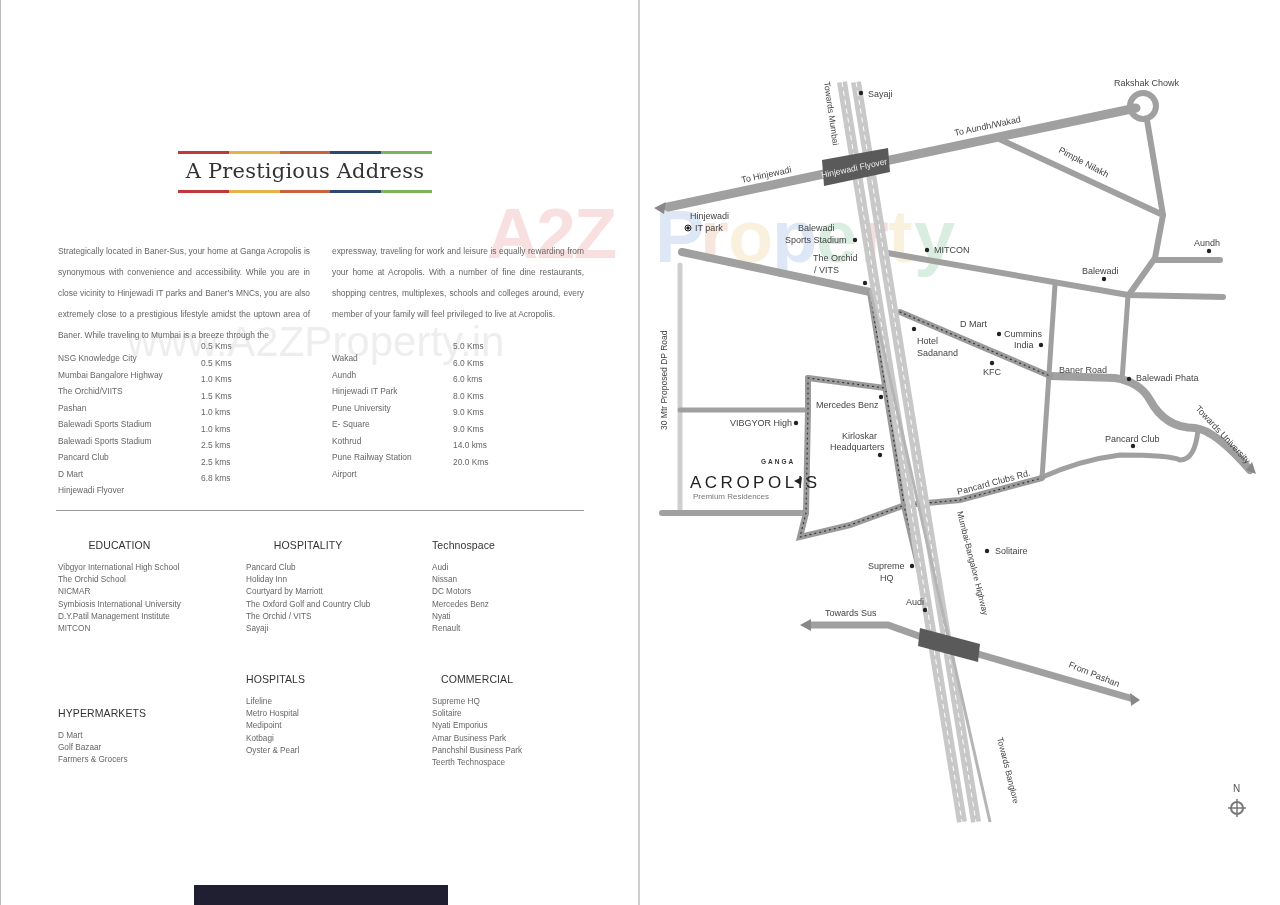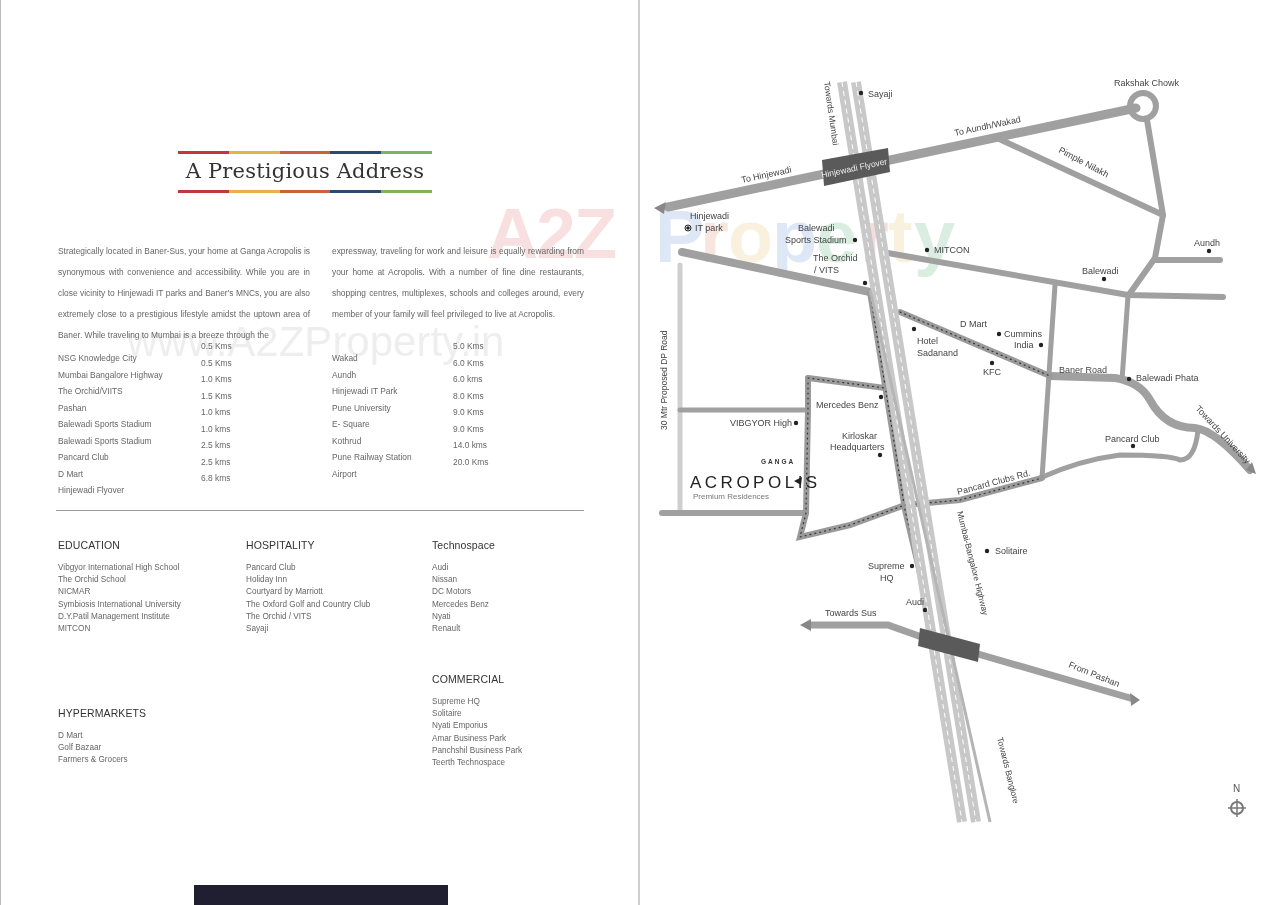--- a/index.html
+++ b/index.html
@@ -25,21 +25,21 @@
     .dist-table .row { display: flex; height: 16.5px; align-items: center; }
     .dist-table .name { display: inline-block; margin-top: 24px; }
     .dist1 { left: 57px; }
     .dist1 .name { width: 143px; }
     .dist2 { left: 331px; }
     .dist2 .name { width: 121px; }
 
     .divider { position: absolute; left: 55px; top: 510px; width: 528px; height: 1px; background: #999; }
 
     .cat { position: absolute; }
-    .cat h3 { font-weight: normal; font-size: 10.5px; color: #333; margin-bottom: 11px; letter-spacing: 0.1px; }
+    .cat h3 { font-weight: normal; font-size: 10.5px; color: #333; margin-bottom: 11px; letter-spacing: 0.1px; text-align: center; }
     .cat li { list-style: none; font-size: 8.2px; line-height: 12.2px; color: #666; }
 
     .bottom-bar { position: absolute; left: 193px; top: 885px; width: 254px; height: 20px; background: #201f32; }
 
     .watermark-a { position: absolute; left: 486px; top: 193px; font-size: 71px; font-weight: bold; color: rgba(220,60,60,0.16); letter-spacing: -2px; font-family: "Liberation Sans", sans-serif; }
     .watermark-url { position: absolute; left: 126px; top: 318px; font-size: 42px; color: rgba(150,150,150,0.16); font-family: "Liberation Sans", sans-serif; letter-spacing: 0px; }
 
     svg.map { position: absolute; left: 640px; top: 0; width: 640px; height: 905px; }
     svg.map text { font-family: "Liberation Sans", "DejaVu Sans", sans-serif; fill: #444; }
   </style>
@@ -179,20 +179,30 @@
       <li>Nyati</li>
       <li>Renault</li>
     </ul>
   </div>
   <div class="cat" style="left:57px;top:707px;">
     <h3>HYPERMARKETS</h3>
     <ul>
       <li>D Mart</li>
       <li>Golf Bazaar</li>
       <li>Farmers &amp; Grocers</li>
+    </ul>
+  </div>
+  <div class="cat" style="left:245px;top:673px;">
+    <h3>HOSPITALS</h3>
+    <ul>
+      <li>Lifeline</li>
+      <li>Metro Hospital</li>
+      <li>Medipoint</li>
+      <li>Kotbagi</li>
+      <li>Oyster &amp; Pearl</li>
     </ul>
   </div>
   <div class="cat" style="left:431px;top:673px;">
     <h3>COMMERCIAL</h3>
     <ul>
       <li>Supreme HQ</li>
       <li>Solitaire</li>
       <li>Nyati Emporius</li>
       <li>Amar Business Park</li>
       <li>Panchshil Business Park</li>

